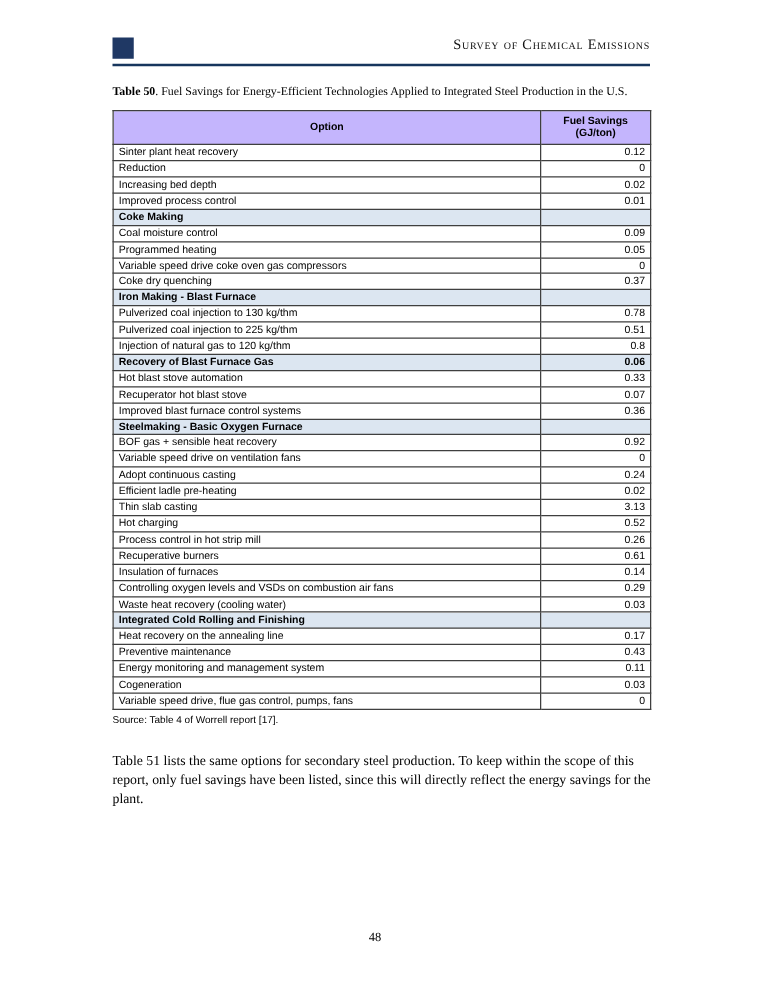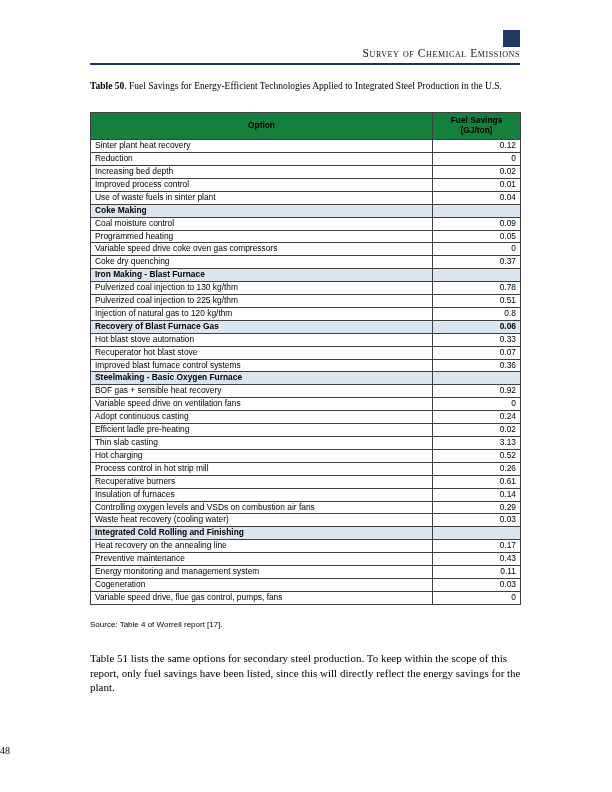--- a/index.html
+++ b/index.html
@@ -9,81 +9,82 @@
     position: relative;
     width: 612px; height: 792px;
     padding: 30px 92px 0 90px;
     font-family: "Liberation Serif", serif;
     color: #000;
     background: #fff;
   }
   .hdr {
     display: flex;
     justify-content: space-between;
-    align-items: flex-end;
+    align-items: flex-start;
     margin-bottom: 4px;
-    flex-direction: column;
   }
   .logo { width: 17px; height: 17px; background: #1f3864; }
   .hdr-title {
     font-size: 11.5px;
     font-variant: small-caps;
     letter-spacing: 0.6px;
     color: #111;
   }
   .rule { height: 2px; background: #17365d; border: 0; margin-bottom: 15px; }
   .caption {
     font-size: 9.5px;
     line-height: 1.3;
     width: 430px;
-    margin-bottom: 20px;
+    margin-bottom: 8px;
   }
   table.fuel {
     width: 430px;
     border-collapse: collapse;
     font-family: "Liberation Sans", sans-serif;
     font-size: 8.4px;
     table-layout: fixed;
   }
   table.fuel th, table.fuel td {
     border: 1px solid #3f3f3f;
     padding: 1px 4px;
     line-height: 1.18;
     vertical-align: middle;
     overflow: hidden;
     white-space: nowrap;
   }
   table.fuel th {
-    background: #15803d;
+    background: #c4b5fd;
     font-weight: bold;
     text-align: center;
     padding: 3px 2px;
     white-space: normal;
   }
   col.c-opt { width: 342px; }
   col.c-val { width: 88px; }
   tr.section td { background: #dce6f1; font-weight: bold; }
   td.val { padding-left: 30px; text-align: right; }
   .source {
     font-family: "Liberation Sans", sans-serif;
     font-size: 8px;
-    margin-top: 15px;
+    margin-top: 3px;
   }
   .body-para {
     font-size: 11px;
     line-height: 1.35;
     width: 436px;
     margin-top: 22px;
   }
   .page-number {
     position: absolute;
     bottom: 36px;
     left: 0;
     width: 564px;
+    text-align: center;
     font-size: 10px;
+    padding-left: 36px;
   }
 </style>
 </head>
 <body>
 
 <div class="page">
 
   <div class="hdr">
     <div class="logo"></div>
     <div class="hdr-title">Survey of Chemical Emissions</div>
@@ -113,24 +114,20 @@
           <td class="val">0</td>
         </tr>
         <tr>
           <td>Increasing bed depth</td>
           <td class="val">0.02</td>
         </tr>
         <tr>
           <td>Improved process control</td>
           <td class="val">0.01</td>
         </tr>
-        <tr>
-          <td>Use of waste fuels in sinter plant</td>
-          <td class="val">0.04</td>
-        </tr>
         <tr class="section">
           <td>Coke Making</td>
           <td class="val"></td>
         </tr>
         <tr>
           <td>Coal moisture control</td>
           <td class="val">0.09</td>
         </tr>
         <tr>
           <td>Programmed heating</td>

